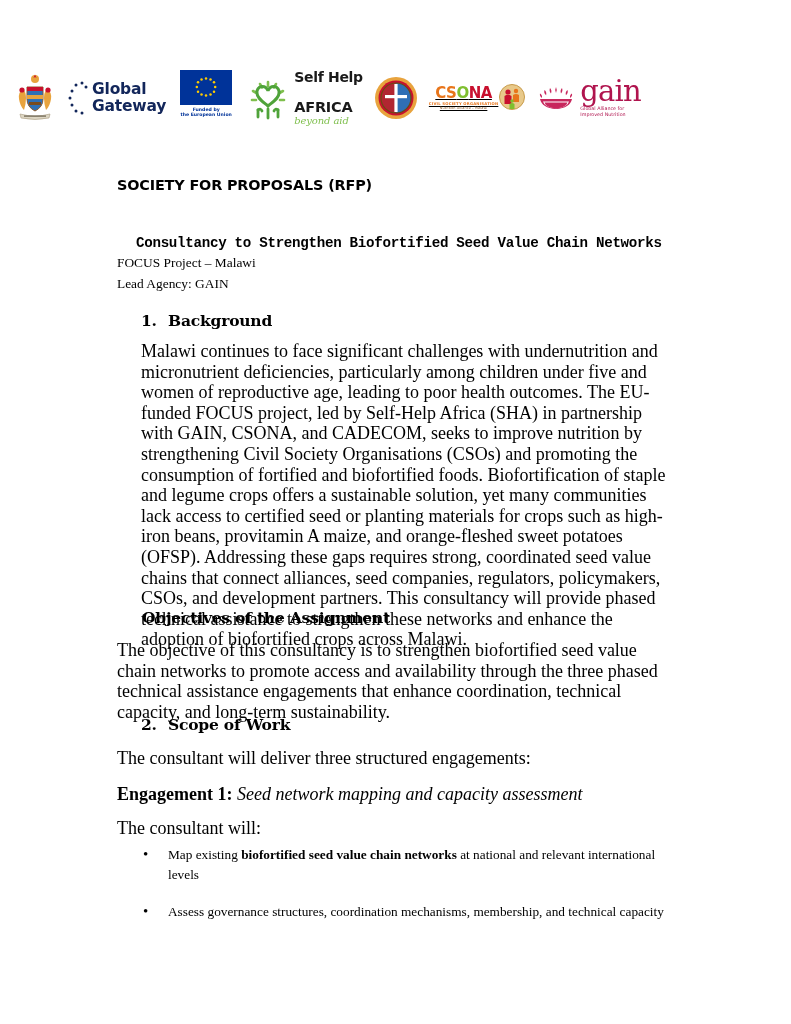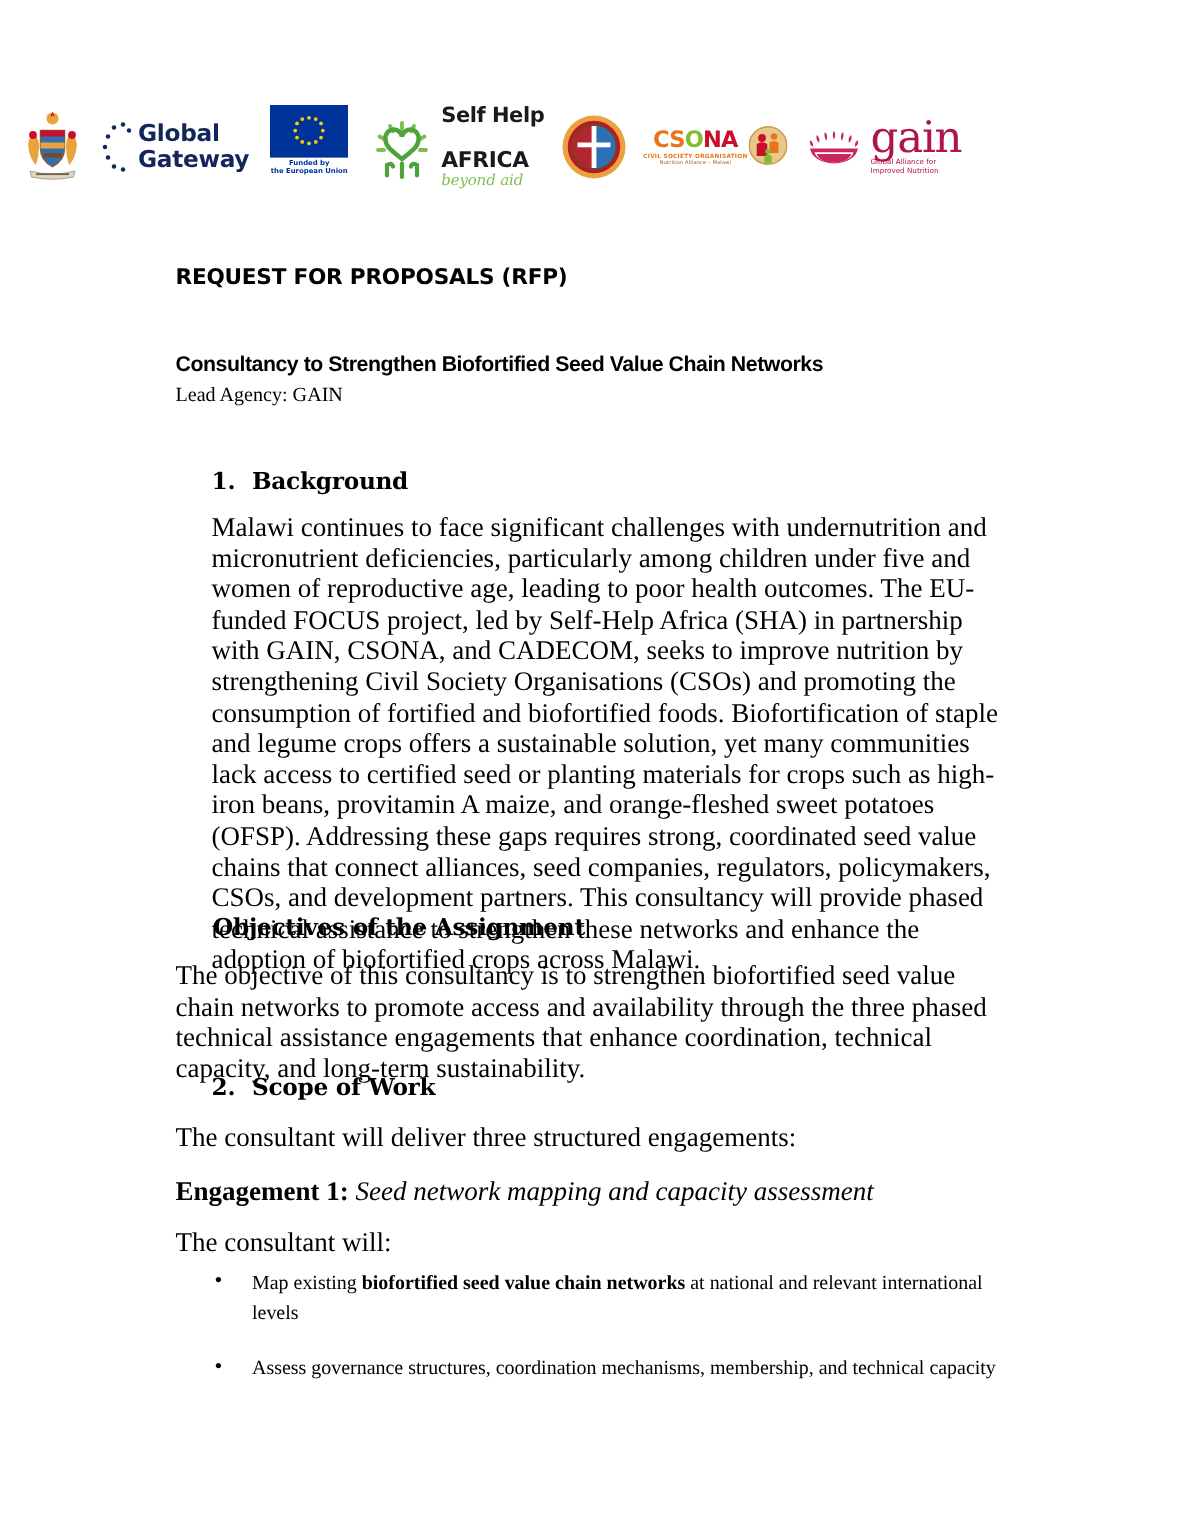--- a/index.html
+++ b/index.html
@@ -89,21 +89,21 @@
   .sha-l3 {
     font-family: "DejaVu Serif", serif;
     font-style: italic; font-size: 10px; color: #7FBF4D; letter-spacing: -0.1px;
     margin-top: 1px;
   }
 
   
   .cadecom { width: 44px; height: 44px; }
 
   
-  .csona-wrap { display: flex; align-items: center; gap: 1px; }
+  .csona-wrap { display: flex; align-items: center; gap: 1px; text-decoration: underline; }
   .csona-text { line-height: 1; text-align: center; }
   .csona-l1 {
     font-family: "DejaVu Sans", sans-serif;
     font-weight: bold; font-size: 15px; letter-spacing: -0.5px;
   }
   .csona-cs { color: #E8751A; }
   .csona-o  { color: #7FBF2F; }
   .csona-na { color: #C8102E; }
   .csona-l2 {
     font-family: "DejaVu Sans", sans-serif;
@@ -141,26 +141,27 @@
     color: #000;
   }
 
   .subtitle-block {
     position: absolute;
     left: 117px;
     top: 234px;
     width: 560px;
   }
   .subtitle {
-    font-family: Liberation Sans, sans-serif;
+    font-family: Liberation Mono, monospace;
     font-weight: bold;
     font-size: 14.2px;
     letter-spacing: -0.3px;
     line-height: 19px;
     color: #000;
+    margin-left: 19px;
   }
   .sub-line {
     font-family: "Liberation Serif", serif;
     font-size: 13.4px;
     line-height: 20.5px;
     color: #000;
   }
 
   .h2 {
     position: absolute;
@@ -388,24 +389,25 @@
         <div class="gain-word">gain</div>
         <div class="gain-tag">
           <div>Global Alliance for</div>
           <div>Improved Nutrition</div>
         </div>
       </div>
     </div>
 
   </div>
 
-  <div class="doc-title">REQUEST FOR PROPOSALS (RFP)</div>
+  <div class="doc-title">SOCIETY FOR PROPOSALS (RFP)</div>
 
   <div class="subtitle-block">
     <div class="subtitle">Consultancy to Strengthen Biofortified Seed Value Chain Networks</div>
+    <div class="sub-line">FOCUS Project – Malawi</div>
     <div class="sub-line">Lead Agency: GAIN</div>
   </div>
 
   <div class="h2 h2-background">
     <span class="num">1.</span><span>Background</span>
   </div>
 
   <div class="body-para p-background">Malawi continues to face significant challenges with undernutrition and micronutrient deficiencies, particularly among children under five and women of reproductive age, leading to poor health outcomes. The EU-funded FOCUS project, led by Self-Help Africa (SHA) in partnership with GAIN, CSONA, and CADECOM, seeks to improve nutrition by strengthening Civil Society Organisations (CSOs) and promoting the consumption of fortified and biofortified foods. Biofortification of staple and legume crops offers a sustainable solution, yet many communities lack access to certified seed or planting materials for crops such as high-iron beans, provitamin A maize, and orange-fleshed sweet potatoes (OFSP). Addressing these gaps requires strong, coordinated seed value chains that connect alliances, seed companies, regulators, policymakers, CSOs, and development partners. This consultancy will provide phased technical assistance to strengthen these networks and enhance the adoption of biofortified crops across Malawi.</div>
 
   <div class="h2 h2-objectives">Objectives of the Assignment</div>

